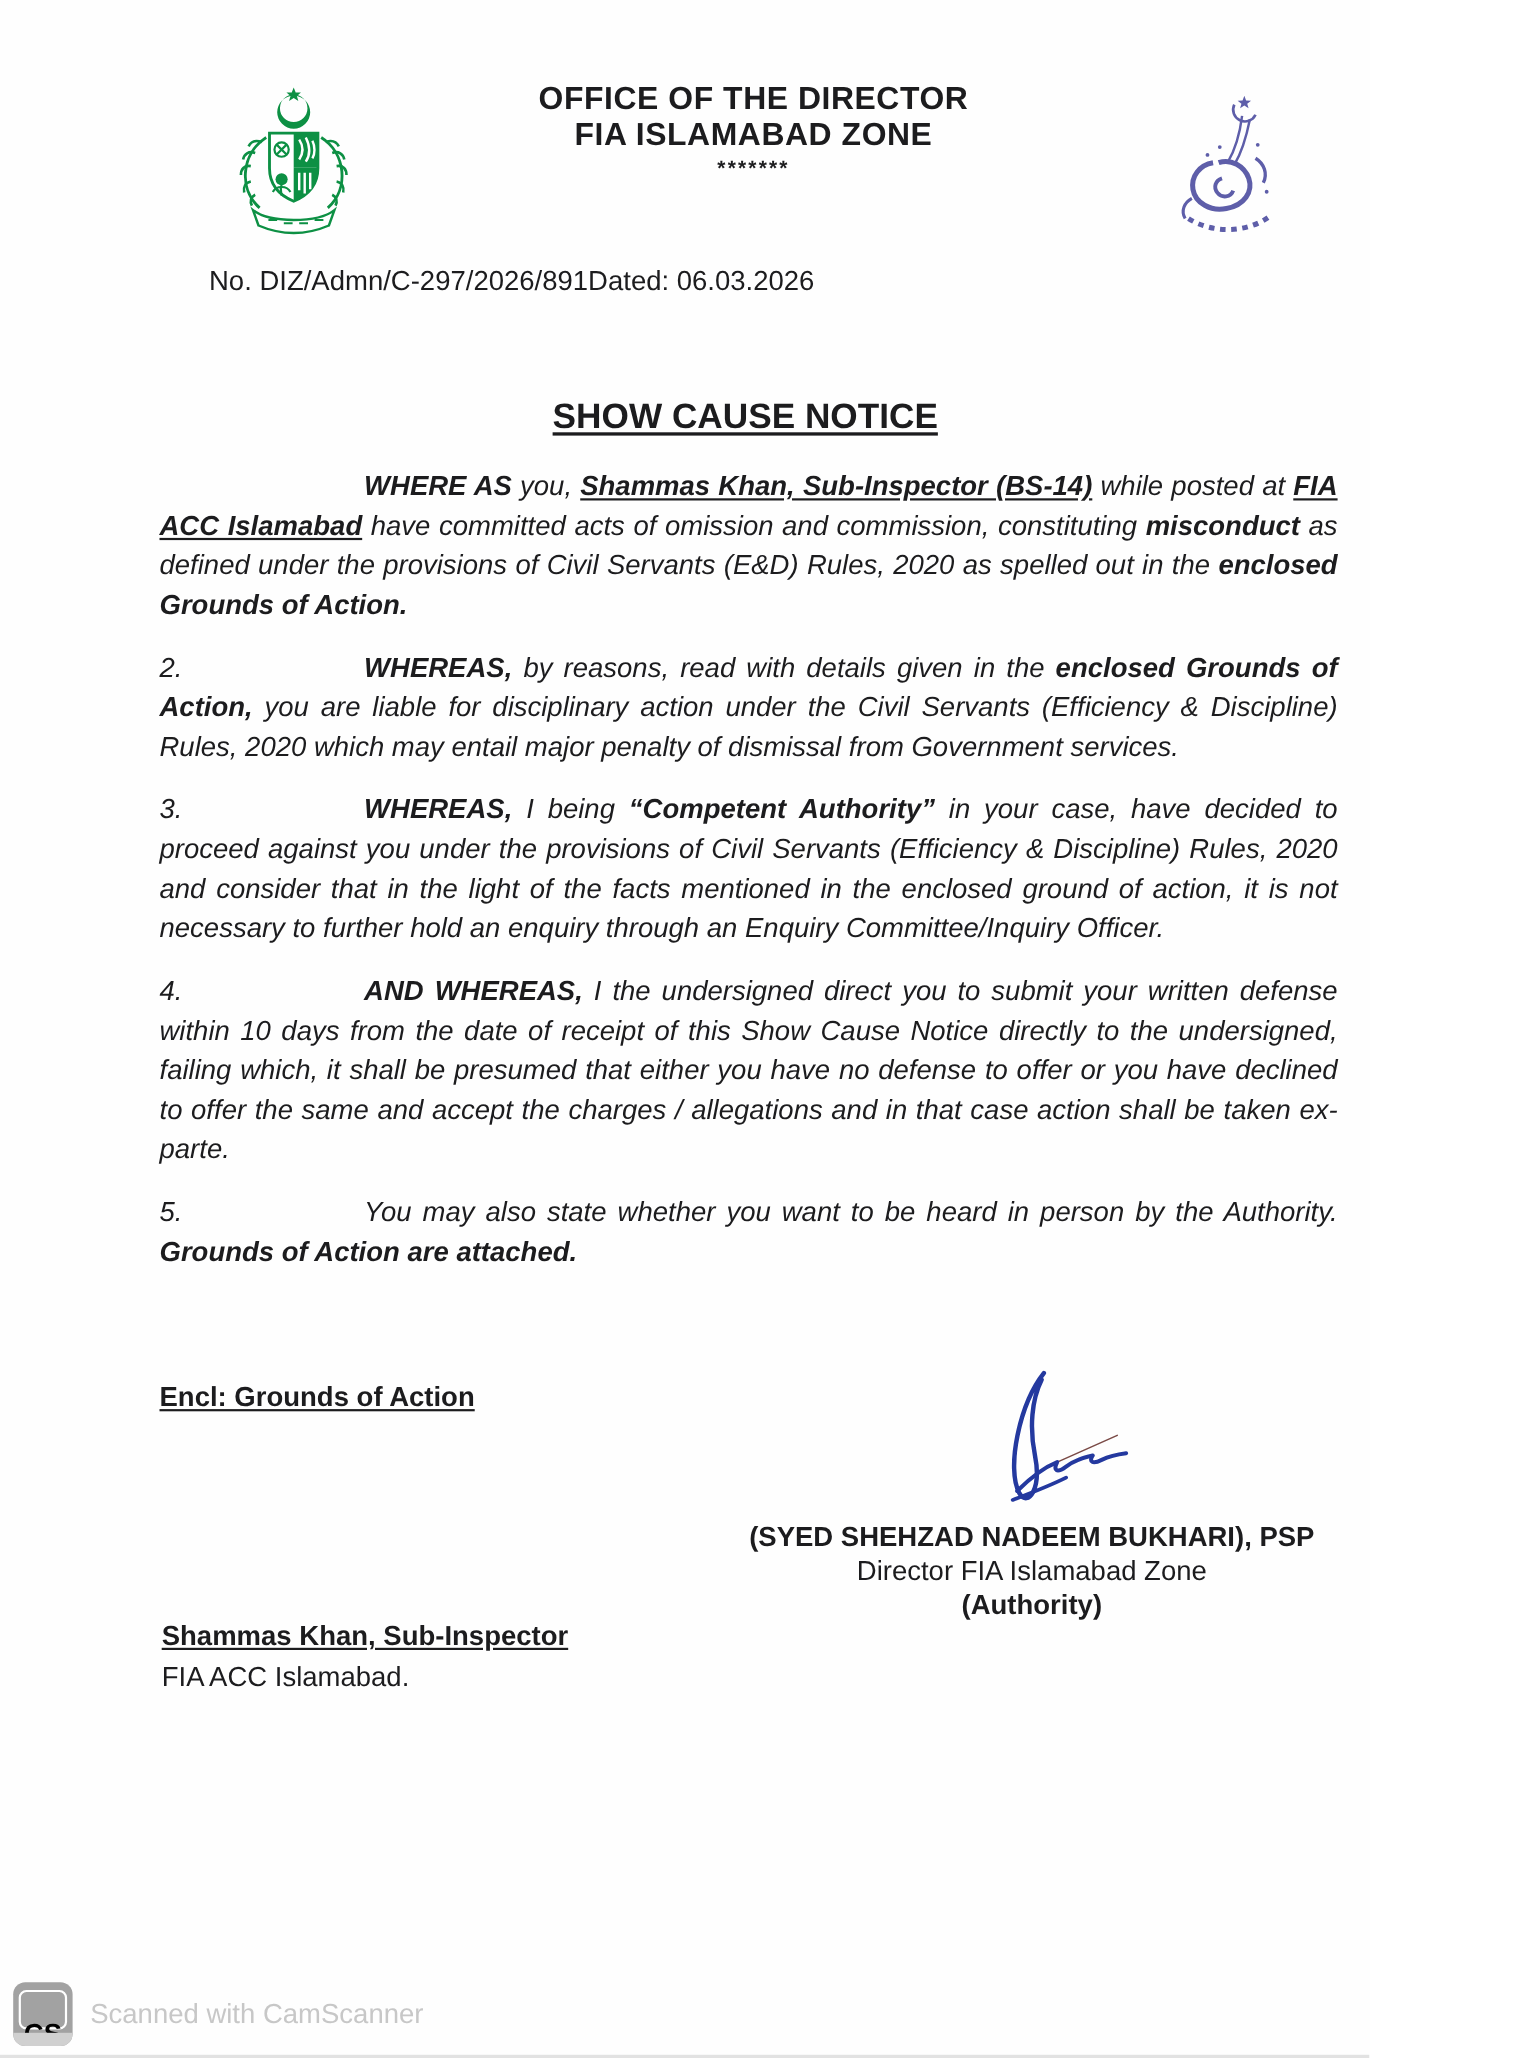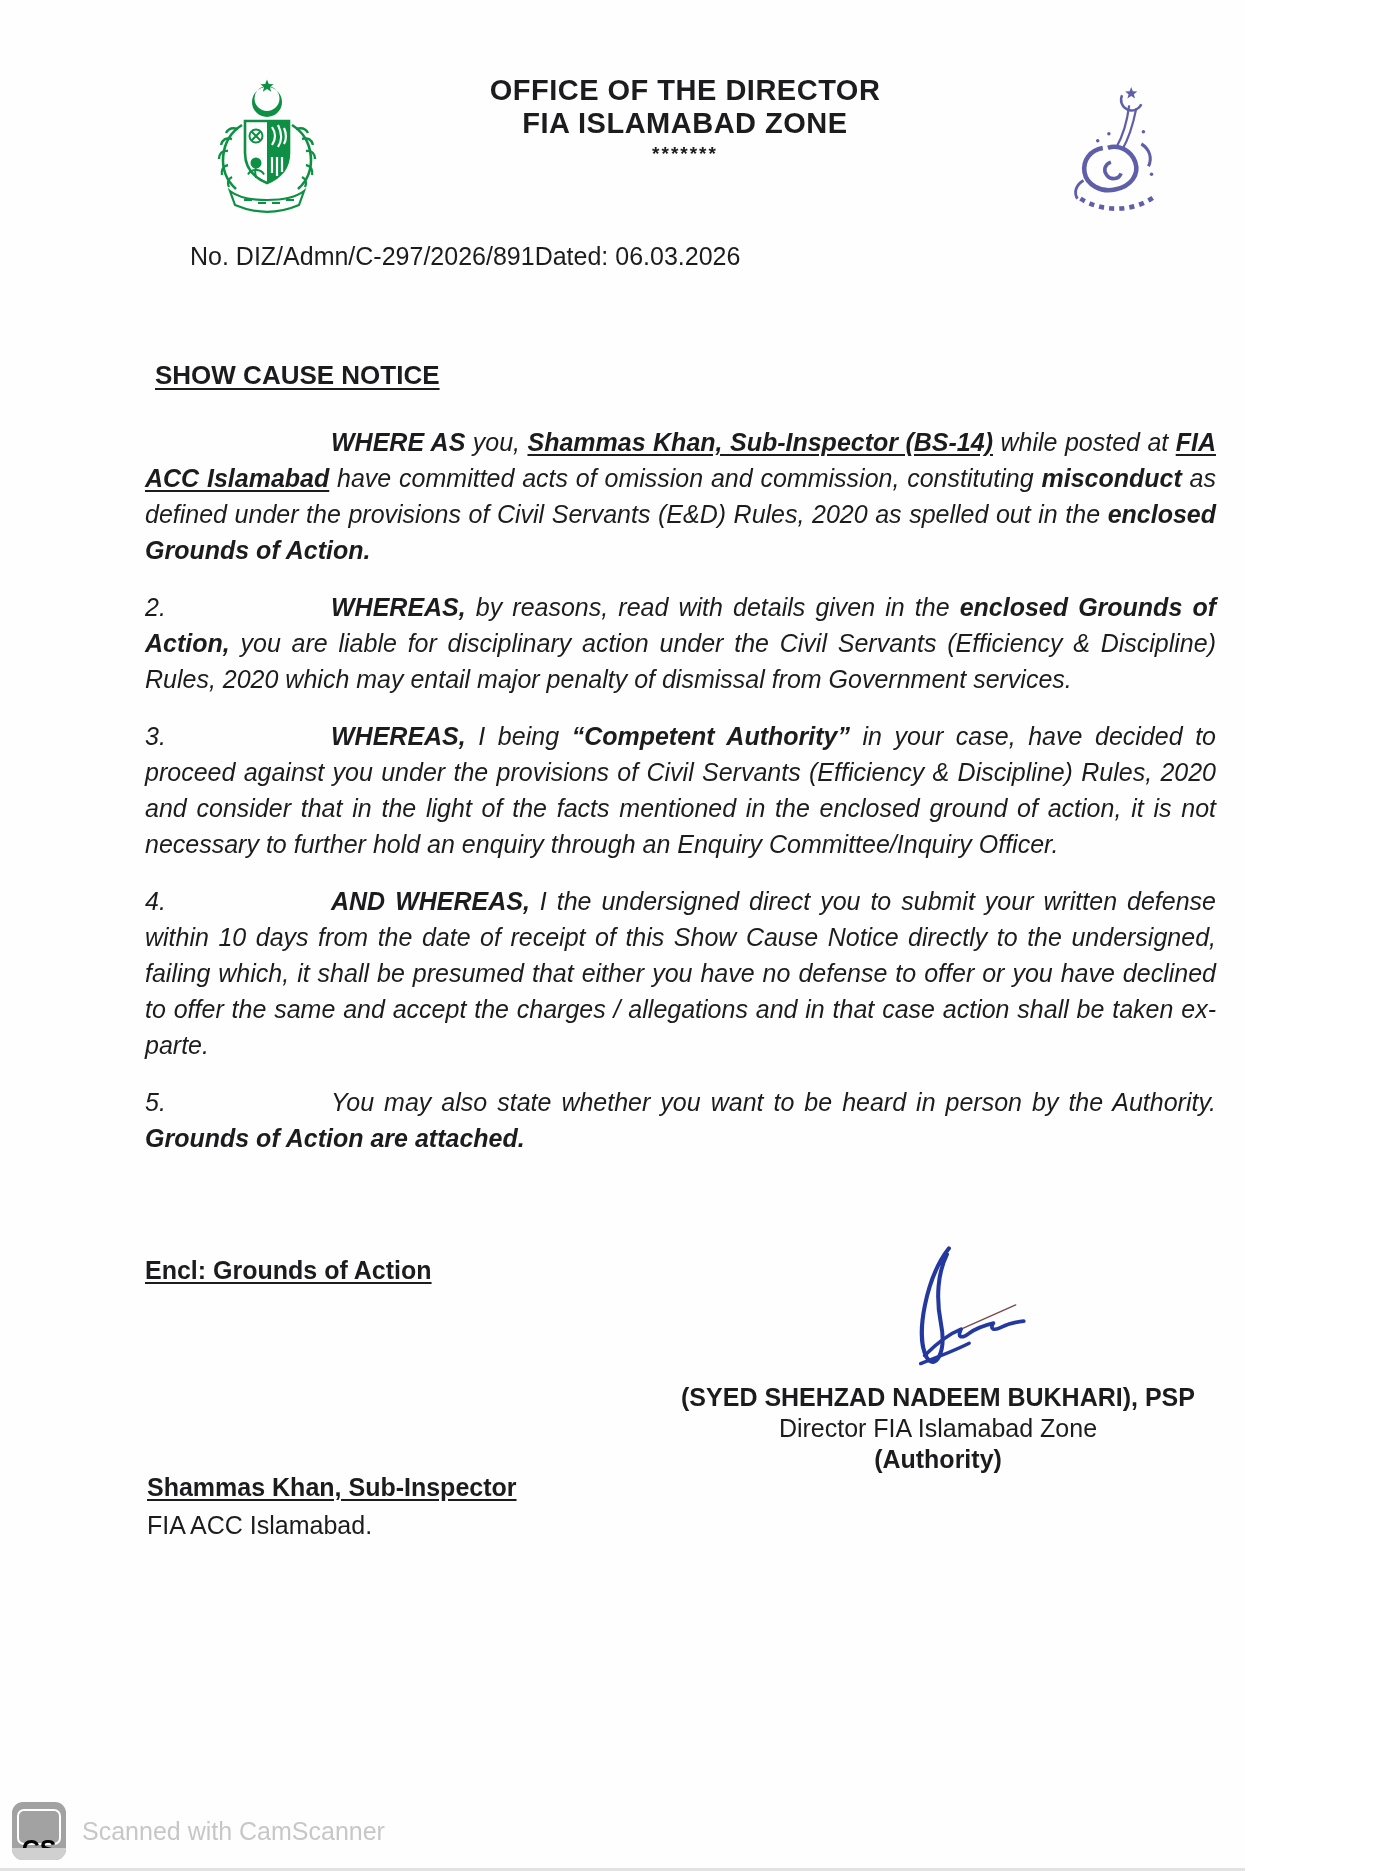--- a/index.html
+++ b/index.html
@@ -20,21 +20,21 @@
   .emblem-green{left:200px;top:76px;width:134px;height:150px;color:var(--emblem_green);}
   .emblem-blue{left:1050px;top:84px;width:134px;height:136px;color:var(--emblem_blue);}
   .emblem svg{width:100%;height:100%;display:block;}
   .letterhead{position:absolute;left:430px;top:74px;width:510px;text-align:center;}
   .letterhead .lh-line{font-weight:700;font-size:29px;line-height:33px;letter-spacing:0.5px;}
   .letterhead .lh-stars{font-weight:700;font-size:19px;line-height:22px;letter-spacing:2px;margin-top:3px;}
   
   .ref-row{position:absolute;left:150px;top:242px;width:1080px;display:flex;justify-content:flex-start;font-size:25px;margin-left:40px;}
   .ref-row .dated{margin-right:26px;}
   
-  .notice-title{position:absolute;left:155px;top:360px;width:1087px;font-size:26px;font-weight:700;}
+  .notice-title{position:absolute;left:134px;top:360px;width:1087px;text-align:center;font-size:32px;font-weight:700;}
   .notice-title span{text-decoration:underline;text-underline-offset:4px;}
   
   .bodytext{position:absolute;left:145px;top:424px;width:1087px;font-size:25px;line-height:36px;}
   .bodytext p{margin:0 16px 21px 0;text-align:justify;font-style:italic;}
   .pnum{display:inline-block;width:186px;text-align:left;}
   .b{font-weight:700;}
   .u{text-decoration:underline;text-underline-offset:3px;}
   .encl{position:absolute;left:145px;top:1256px;font-size:25px;}
   
   .signature-svg{position:absolute;left:862px;top:1242px;width:182px;height:142px;}

